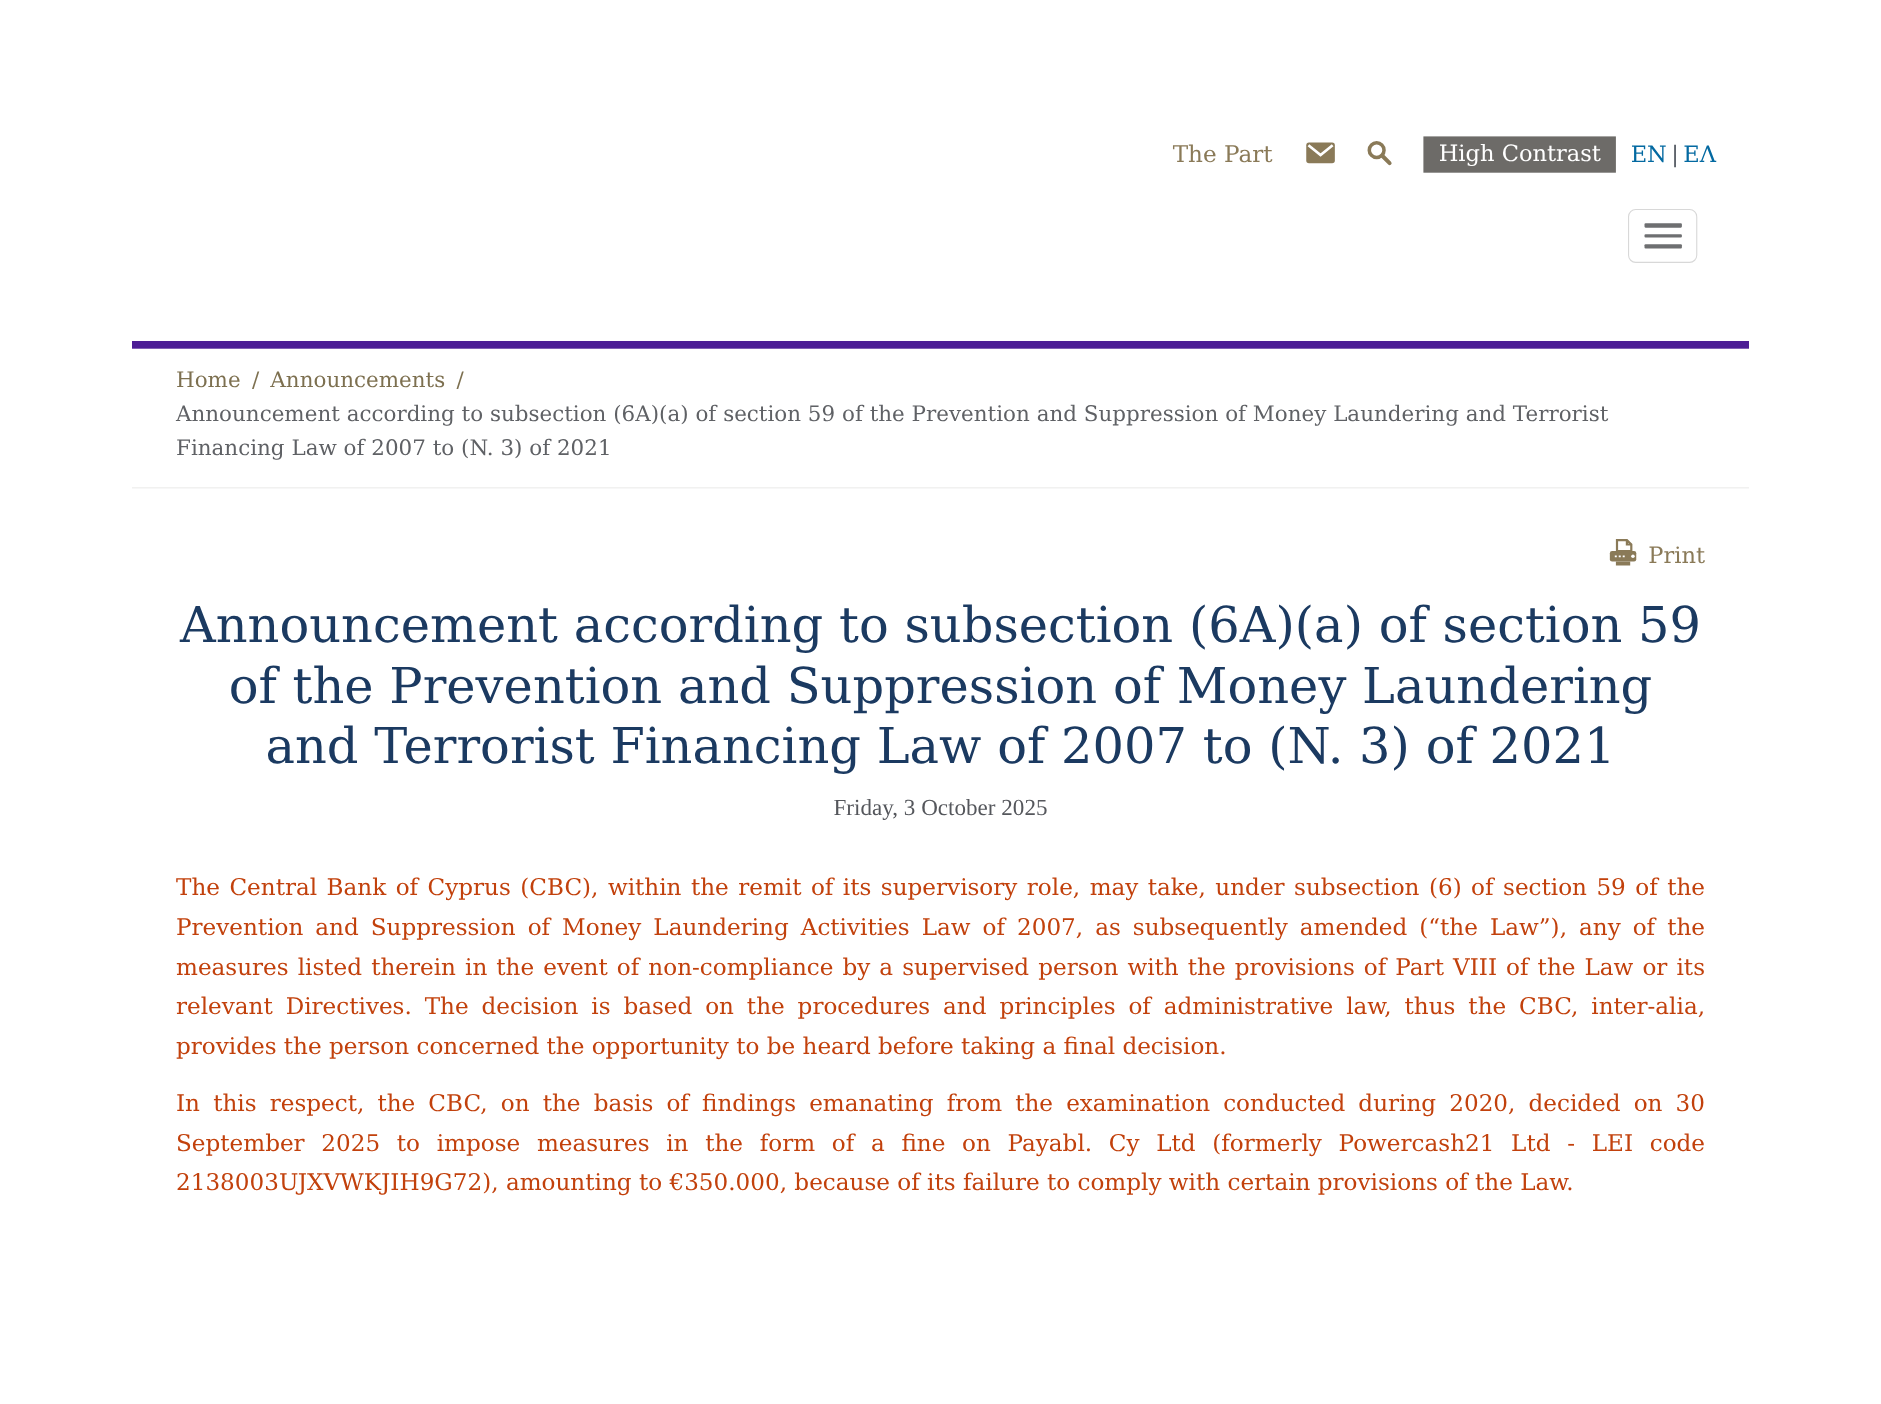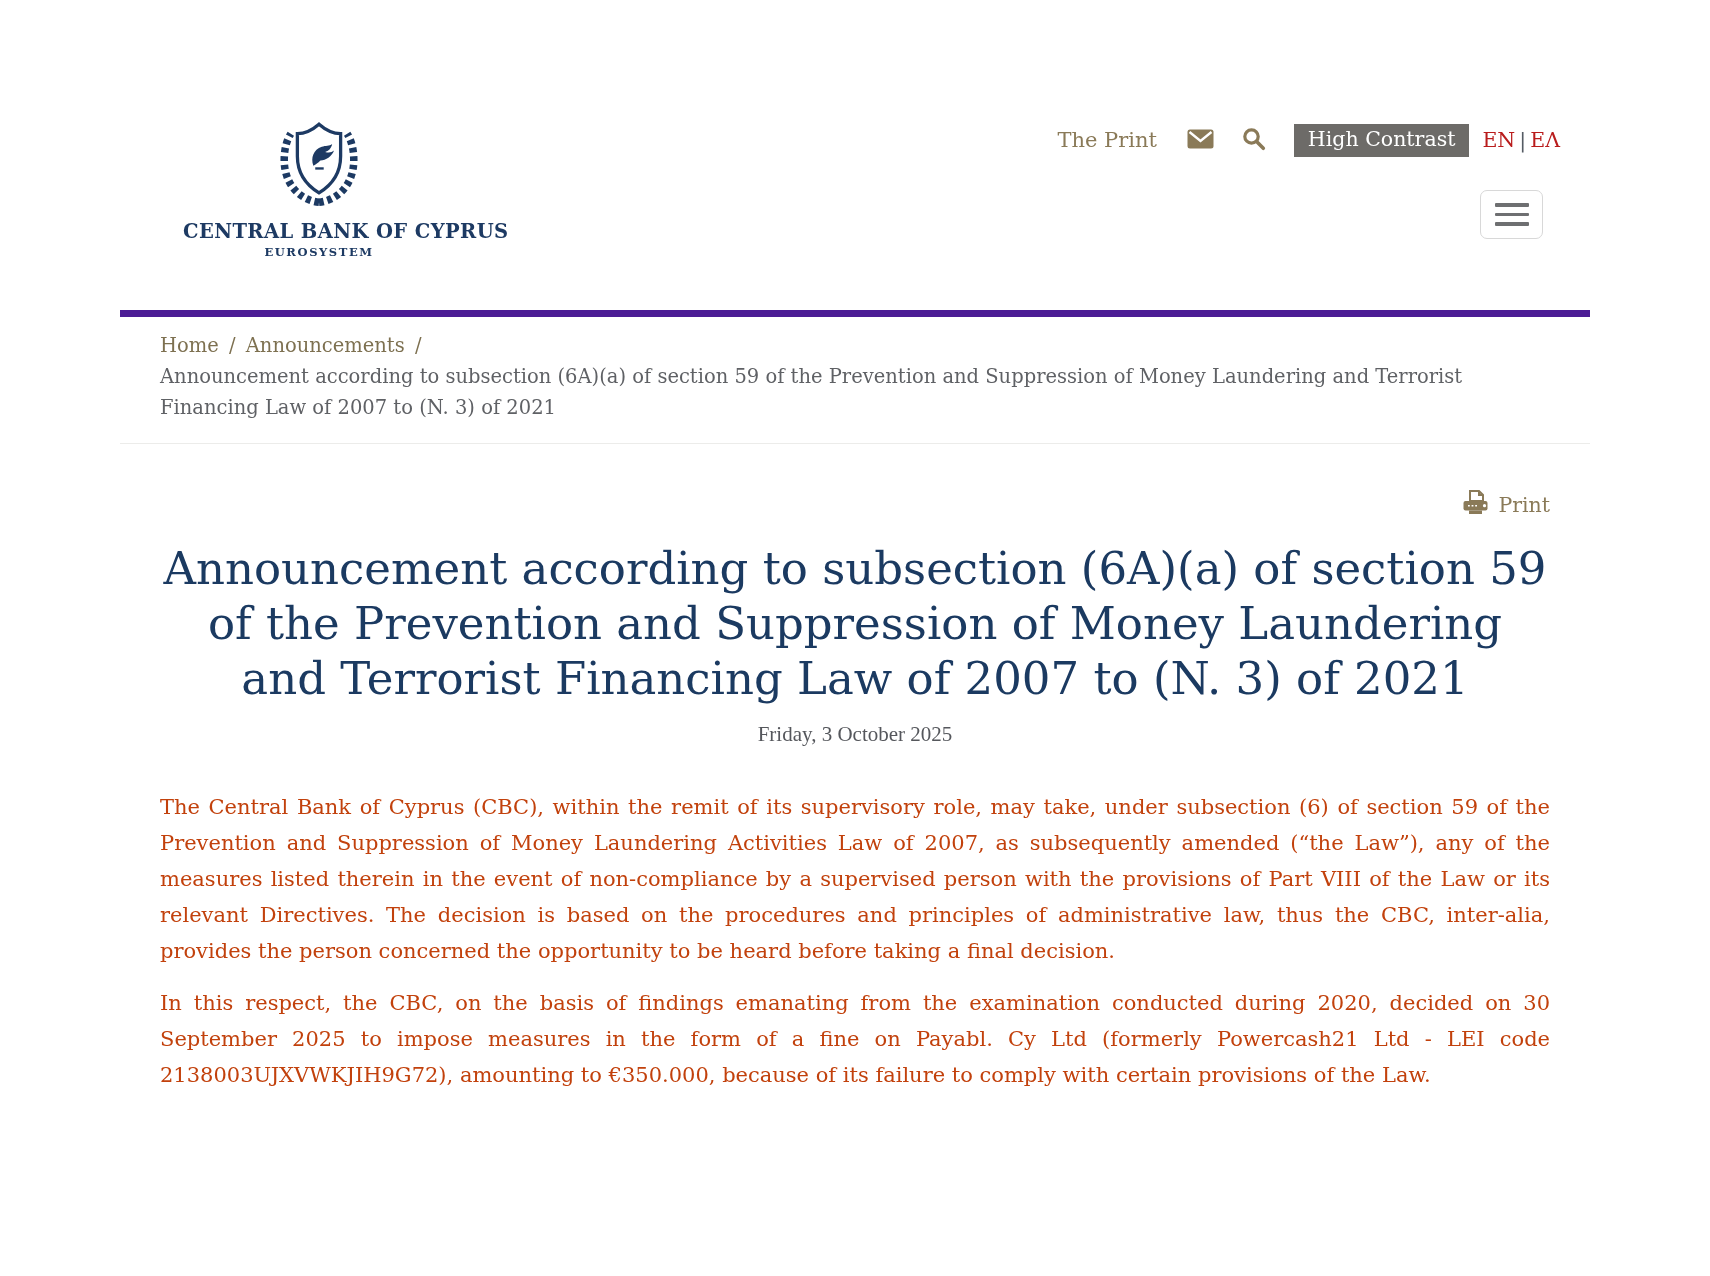--- a/index.html
+++ b/index.html
@@ -37,21 +37,21 @@
   .icon-btn { background: none; border: none; cursor: pointer; padding: 0; display: flex; align-items: center; }
   .mail-btn   { margin-left: 30px; }
   .search-btn { margin-left: 28px; }
   .hc-btn {
     margin-left: 28px; background: #6d6b68; color: #ffffff;
     border: none; cursor: pointer;
     font-family: "DejaVu Serif", "Liberation Serif", serif;
     font-size: 20.5px; padding: 4px 14px 6px 14px; line-height: 1.1;
   }
   .lang { margin-left: 13px; font-size: 20.5px; color: #555b63; white-space: nowrap; }
-  .lang a { color: #b91c1c; text-decoration: none; cursor: pointer; }
+  .lang a { color: #0369a1; text-decoration: none; cursor: pointer; }
   .lang .lang-sep { color: #555b63; padding: 0 4px; }
 
   .menu-btn {
     position: absolute; top: 190px; right: 167px;
     width: 63px; height: 49px; background: #ffffff;
     border: 1px solid #d8d8d8; border-radius: 7px; cursor: pointer;
     display: flex; flex-direction: column; justify-content: center;
     align-items: center; gap: 6px;
   }
   .menu-btn .bar { width: 34px; height: 3.5px; background: #6e6f71; border-radius: 1px; }
@@ -88,39 +88,23 @@
     color: #c2410c; font-size: 21px; line-height: 36px;
     text-align: justify; margin-top: 16px;
   }
   .article-body p:first-child { margin-top: 0; }
 </style>
 </head>
 <body>
 
 <header class="header">
 
-  <div class="logo-block">
-    <span>
-      <svg class="logo-emblem" viewBox="0 0 100 100" aria-hidden="true">
-
-        <path d="M50,95 C30,93 13,76 13,50 C13,40 15,30 20,22" fill="none" stroke="#1d3a63" stroke-width="8" stroke-dasharray="5 4"></path>
-        <path d="M50,95 C70,93 87,76 87,50 C87,40 85,30 80,22" fill="none" stroke="#1d3a63" stroke-width="8" stroke-dasharray="5 4"></path>
-
-        <path d="M50,12 C58,19 66,22 73,22 L73,46 C73,64 63,77 50,85 C37,77 27,64 27,46 L27,22 C34,22 42,19 50,12 Z" fill="#ffffff" stroke="#1d3a63" stroke-width="3.5"></path>
-
-        <path d="M44,56 C41,48 44,39 53,36 C57,34.5 61,35.5 64,33 C63,38 60,40.5 56.5,41.5 C60.5,42.8 63.5,42 66,40 C63.5,46.5 57.5,50.5 51.5,50.5 C49,53 46.5,55 44,56 Z" fill="#1d3a63"></path>
-        <path d="M46,59 h9" stroke="#1d3a63" stroke-width="2.5"></path>
-      </svg>
-    </span>
-    <div class="logo-title">CENTRAL BANK OF CYPRUS</div>
-    <div class="logo-sub">EUROSYSTEM</div>
-  </div>
 
   <nav class="top-nav">
-    <a class="the-bank-link">The Print</a>
+    <a class="the-bank-link">The Part</a>
 
     <button class="icon-btn mail-btn">
       <span>
         <svg width="27" height="20" viewBox="0 0 27 20" aria-hidden="true">
           <rect x="0.5" y="0.5" width="26" height="19" rx="2.5" fill="#8a7a58"></rect>
           <path d="M2.5,3 L13.5,12 L24.5,3" fill="none" stroke="#ffffff" stroke-width="2.4"></path>
         </svg>
       </span>
     </button>
 

